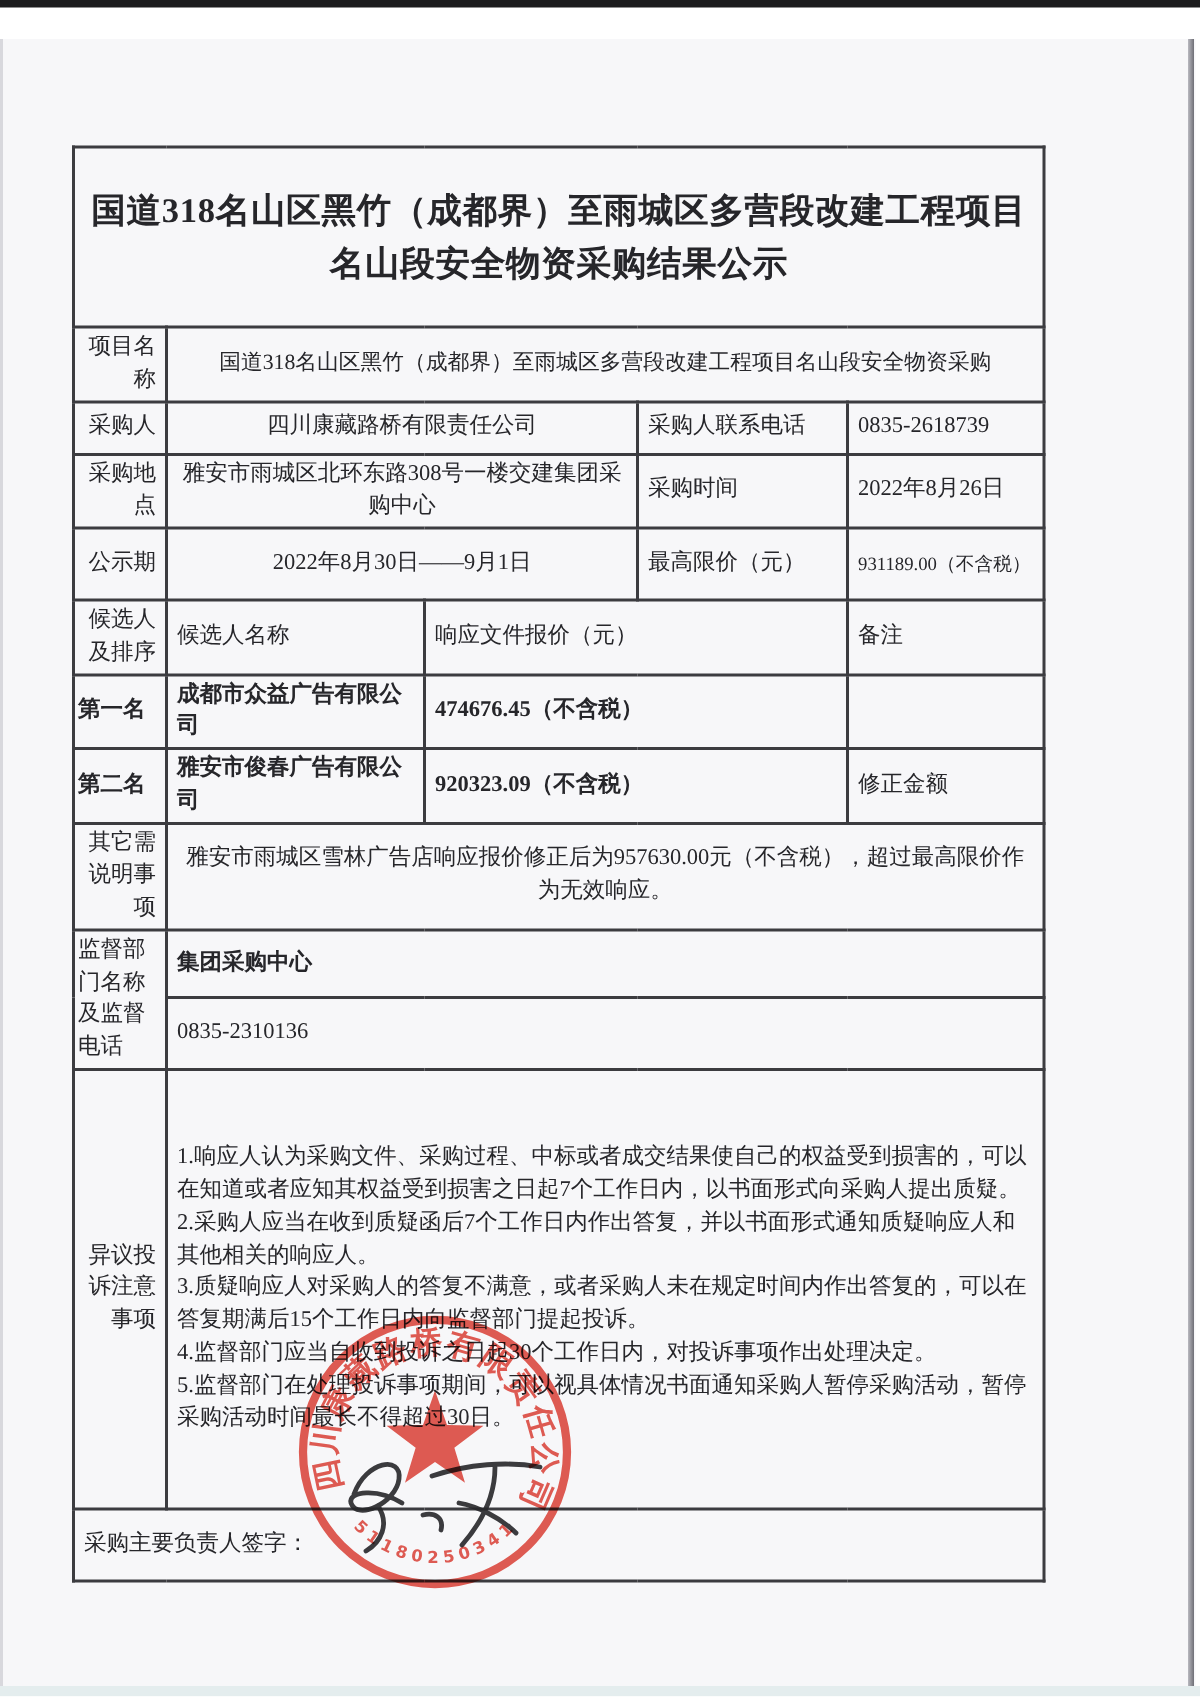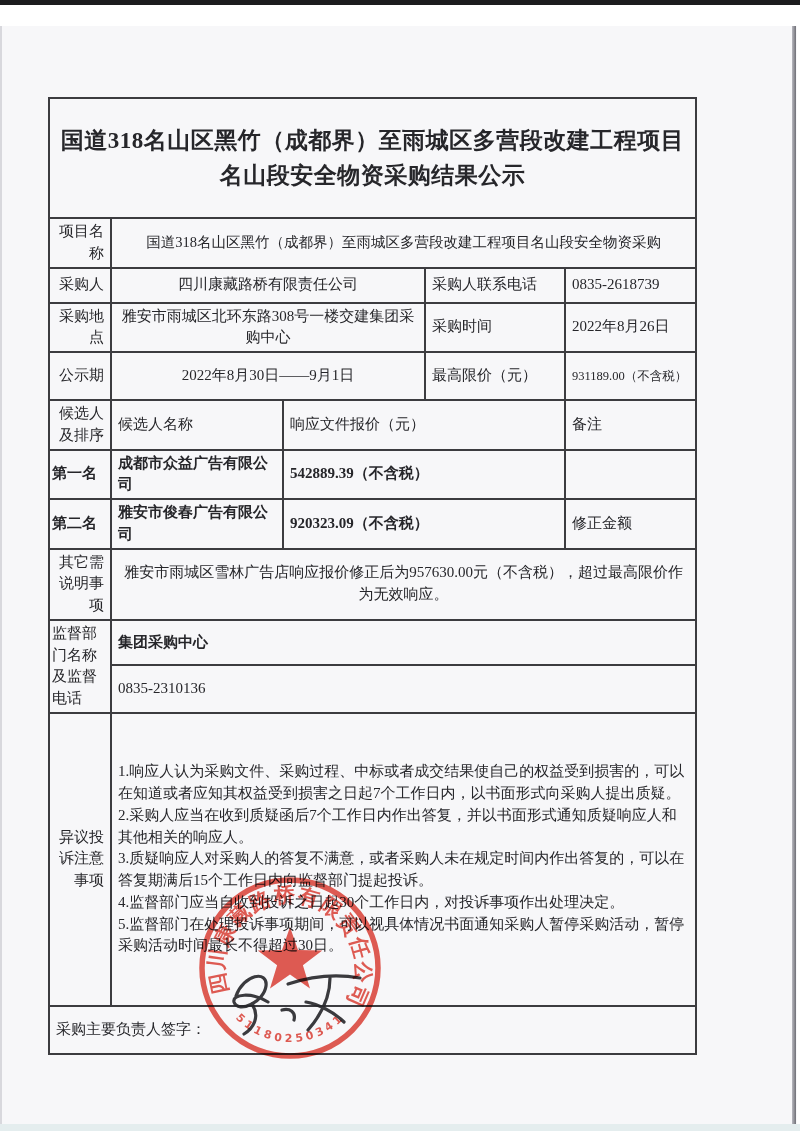--- a/index.html
+++ b/index.html
@@ -113,21 +113,21 @@
     <tr style="height:46px">
       <td class="rowlabel">候选人及排序</td>
       <td class="c-center">候选人名称</td>
       <td colspan="2" class="c-center">响应文件报价（元）</td>
       <td class="c-center">备注</td>
     </tr>
 
     <tr style="height:46px">
       <td class="rowlabel centered cand-rank">第一名</td>
       <td class="c-center cand-name">成都市众益广告有限公司</td>
-      <td colspan="2" class="c-center cand-quote">542889.39（不含税）</td>
+      <td colspan="2" class="c-center cand-quote">474676.45（不含税）</td>
       <td class="c-center"></td>
     </tr>
 
     <tr style="height:46px">
       <td class="rowlabel centered cand-rank">第二名</td>
       <td class="c-center cand-name">雅安市俊春广告有限公司</td>
       <td colspan="2" class="c-center cand-quote">920323.09（不含税）</td>
       <td class="c-center">修正金额</td>
     </tr>
 

